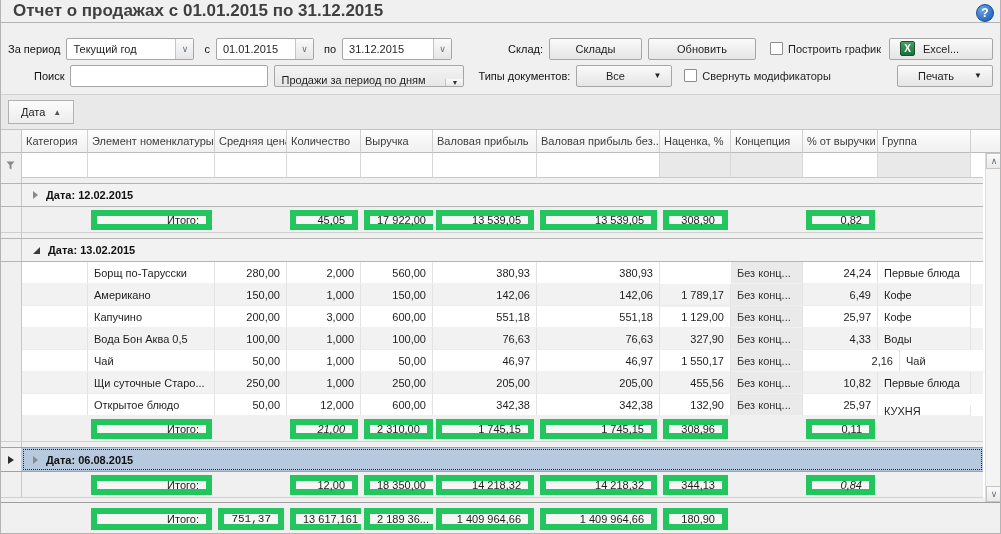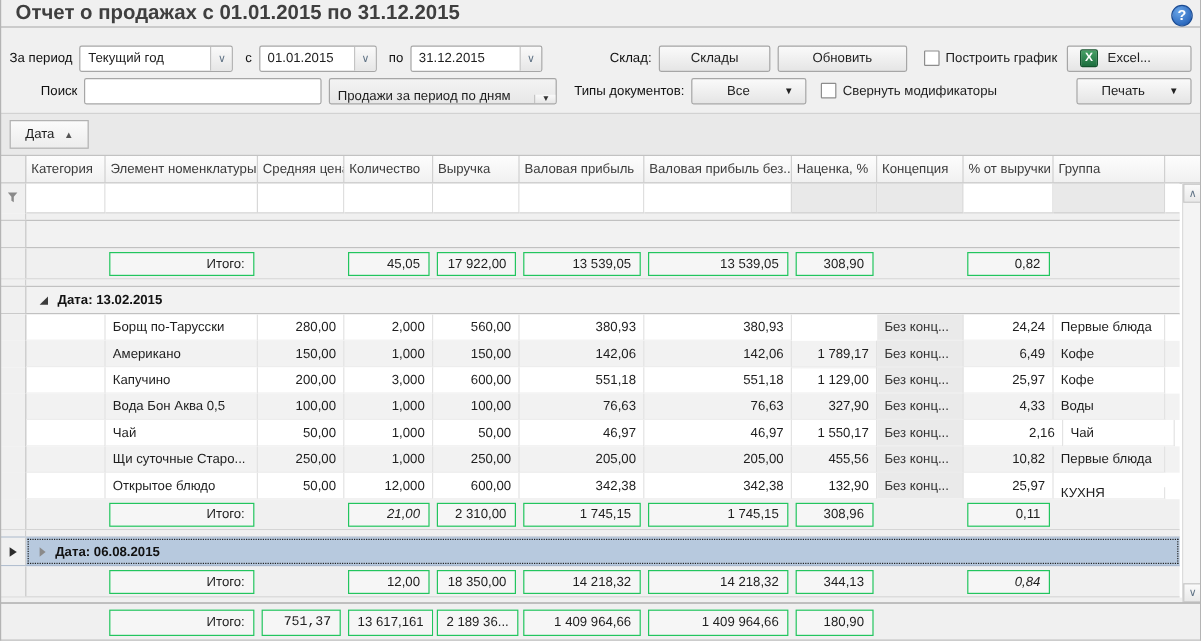--- a/index.html
+++ b/index.html
@@ -92,21 +92,21 @@
   .rowptr { width:0; height:0; border-top:4px solid transparent; border-bottom:4px solid transparent; border-left:6px solid #2b2b2b; }
 
   .drow { height:22px; background:#fff; cursor:default; }
   .drow .cell { border-bottom:1px solid #f1f1f1; }
   .drow.alt { background:#f2f2f2; }
   .drow.alt .cell { border-bottom:1px solid #ededed; }
   .drow .cell.concept { background:#eaeaea; color:#333; }
 
   .trow { height:26px; background:#f0f0f0; border-bottom:1px solid #cfcfcf; }
   .trow .cell { border-right:none; padding:0 2px; }
-  .tbox { flex:1; height:20px; border:1px solid #22c55e; background:#f6f6f6; display:flex; align-items:center;
+  .tbox { flex:1; height:20px; border:6px solid #22c55e; background:#f6f6f6; display:flex; align-items:center;
           justify-content:flex-end; padding:0 7px; margin:0 1px;text-align:right; }
 
   .fillrow { height:4px; background:#f0f0f0; }
 
   
   .vscroll { position:absolute; top:23px; right:0; width:16px; background:#f4f4f4; border-left:1px solid #dcdcdc; display:flex; flex-direction:column; justify-content:space-between; }
   .sarrow { width:16px; height:16px; background:linear-gradient(#fafafa,#e9e9e9); border:1px solid #c6c6c6; display:flex; align-items:center; justify-content:center; cursor:pointer; }
 
   
   .gtotal { height:30px; background:#f0f0f0; border-top:1px solid #9e9e9e; display:flex; position:relative; z-index:2; }
@@ -225,20 +225,24 @@
         <div class="cell" style="width: 75px; flex: 0 0 auto;"></div>
         <div class="cell gray" style="width: 93px; flex: 0 0 auto;"></div>
         <div class="fill"></div>
       </div>
       <div class="brow gaprow">
         <div class="ind"></div>
         <div class="fill"></div>
       </div>
       <div class="brow grp">
         <div class="ind"></div>
+        <div class="grpc">
+          <span class="tri-col"></span>
+          <span>Дата: 12.02.2015</span>
+        </div>
       </div>
       <div class="brow trow">
         <div class="ind"></div>
         <div class="cell" style="width: 66px; flex: 0 0 auto;"></div>
         <div class="cell" style="width: 127px; flex: 0 0 auto;">
           <div class="tbox">Итого:</div>
         </div>
         <div class="cell" style="width: 72px; flex: 0 0 auto;"></div>
         <div class="cell" style="width: 74px; flex: 0 0 auto;">
           <div class="tbox">45,05</div>
@@ -337,21 +341,21 @@
         <div class="ind"></div>
         <div class="cell" style="width: 66px; flex: 0 0 auto;"></div>
         <div class="cell" style="width: 127px; flex: 0 0 auto;">Чай</div>
         <div class="cell r" style="width: 72px; flex: 0 0 auto;">50,00</div>
         <div class="cell r" style="width: 74px; flex: 0 0 auto;">1,000</div>
         <div class="cell r" style="width: 72px; flex: 0 0 auto;">50,00</div>
         <div class="cell r" style="width: 104px; flex: 0 0 auto;">46,97</div>
         <div class="cell r" style="width: 123px; flex: 0 0 auto;">46,97</div>
         <div class="cell r" style="width: 71px; flex: 0 0 auto;">1 550,17</div>
         <div class="cell concept" style="width: 72px; flex: 0 0 auto;">Без конц...</div>
-        <div class="cell r" style="width: 83px; flex: 0 0 auto;">2,16</div>
+        <div class="cell r" style="width: 97px; flex: 0 0 auto;">2,16</div>
         <div class="cell" style="width: 93px; flex: 0 0 auto;">Чай</div>
         <div class="fill"></div>
       </div>
       <div class="brow drow alt">
         <div class="ind"></div>
         <div class="cell" style="width: 66px; flex: 0 0 auto;"></div>
         <div class="cell" style="width: 127px; flex: 0 0 auto;">Щи суточные Старо...</div>
         <div class="cell r" style="width: 72px; flex: 0 0 auto;">250,00</div>
         <div class="cell r" style="width: 74px; flex: 0 0 auto;">1,000</div>
         <div class="cell r" style="width: 72px; flex: 0 0 auto;">250,00</div>

